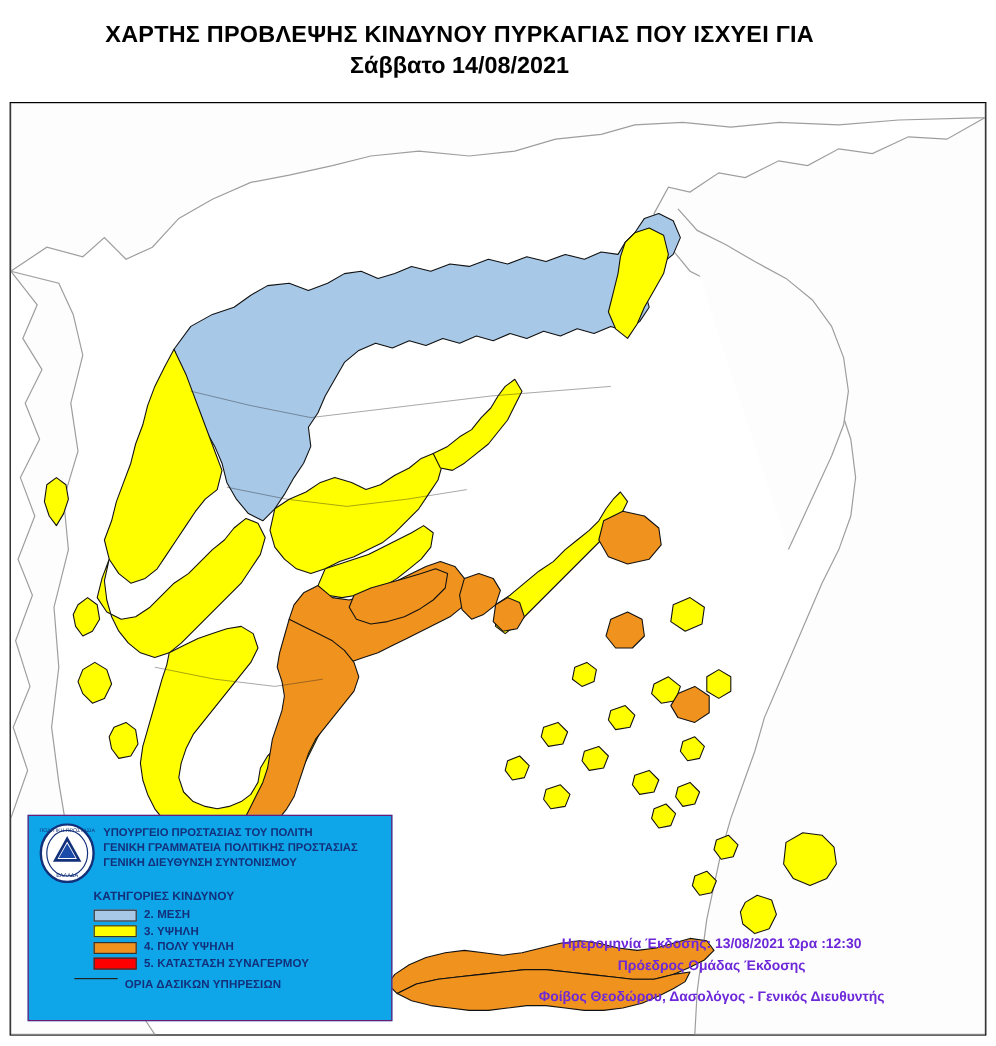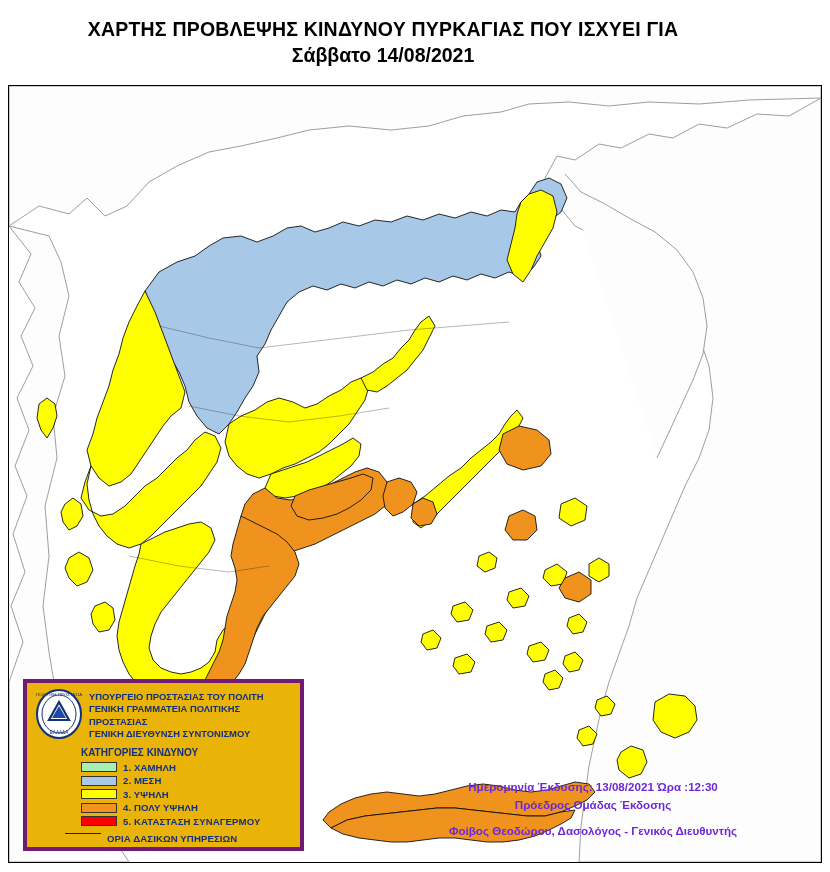--- a/index.html
+++ b/index.html
@@ -37,24 +37,24 @@
     box-sizing:border-box;
     background:#ffffff;
     overflow:hidden;
   }
   .map-svg{position:absolute;left:0;top:0;}
   
   .legend{
     position:absolute;
     left:14px;
     top:593px;
-    width:281px;
+    width:304px;
     height:172px;
-    background:#eab308;
-    border:4px solid #701a75;
+    background:#0ea5e9;
+    border:1px solid #701a75;
     box-sizing:border-box;
     padding:6px 8px 6px 8px;
   }
   .legend-head{
     display:flex;
     align-items:flex-start;
     gap:6px;
   }
   .crest{
     width:48px;height:50px;
@@ -244,24 +244,20 @@
         <div>ΥΠΟΥΡΓΕΙΟ ΠΡΟΣΤΑΣΙΑΣ ΤΟΥ ΠΟΛΙΤΗ</div>
         <div>ΓΕΝΙΚΗ ΓΡΑΜΜΑΤΕΙΑ ΠΟΛΙΤΙΚΗΣ ΠΡΟΣΤΑΣΙΑΣ</div>
         <div>ΓΕΝΙΚΗ ΔΙΕΥΘΥΝΣΗ ΣΥΝΤΟΝΙΣΜΟΥ</div>
       </div>
     </div>
 
     <div class="legend-cat-title">ΚΑΤΗΓΟΡΙΕΣ ΚΙΝΔΥΝΟΥ</div>
 
     <div class="legend-rows">
       <div class="legend-row">
-        <span class="swatch" style="background:#a8f0b0"></span>
-        <span class="legend-label">1. ΧΑΜΗΛΗ</span>
-      </div>
-      <div class="legend-row">
         <span class="swatch" style="background:#a8c8e8"></span>
         <span class="legend-label">2. ΜΕΣΗ</span>
       </div>
       <div class="legend-row">
         <span class="swatch" style="background:#ffff00"></span>
         <span class="legend-label">3. ΥΨΗΛΗ</span>
       </div>
       <div class="legend-row">
         <span class="swatch" style="background:#f0921e"></span>
         <span class="legend-label">4. ΠΟΛΥ ΥΨΗΛΗ</span>

